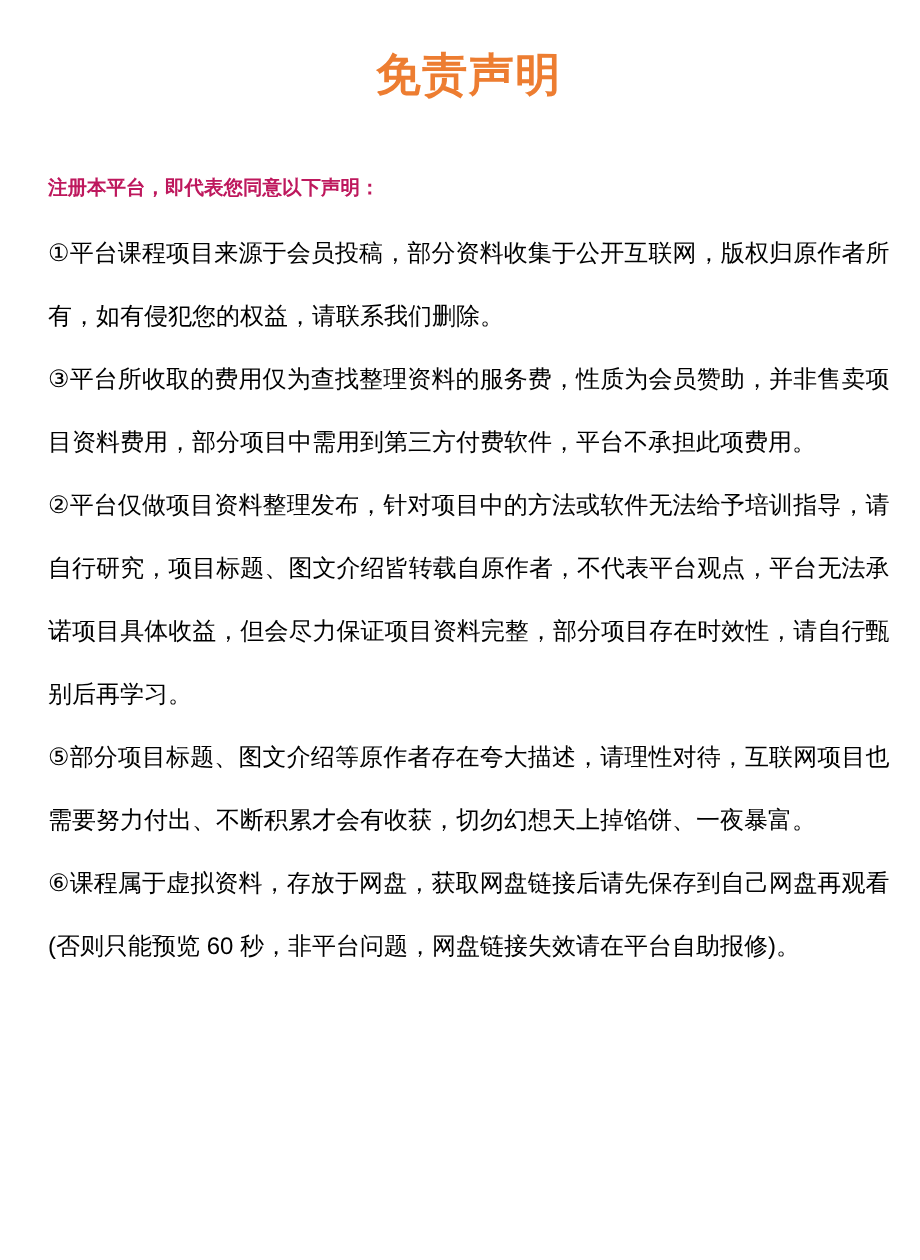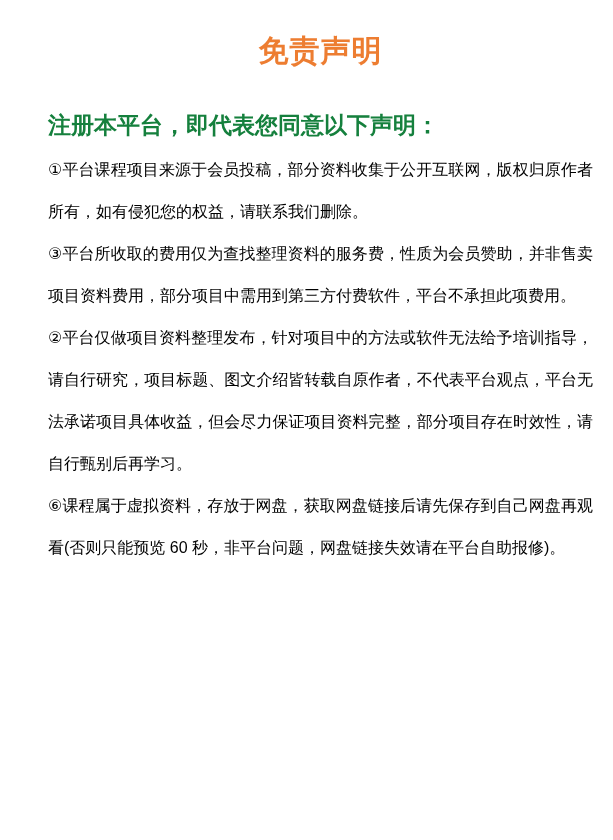--- a/index.html
+++ b/index.html
@@ -10,38 +10,38 @@
   body {
     width: 613px;
     height: 840px;
     overflow: hidden;
     font-family: "Liberation Sans", "DejaVu Sans", sans-serif;
   }
   .page {
     box-sizing: border-box;
     width: 613px;
     height: 840px;
-    padding: 28px 20px 0 48px;
+    padding: 28px 20px 0 32px;
     background: #ffffff;
   }
   .doc-title {
     margin: 5px 0 0 0;
     text-align: center;
     font-size: 30px;
     line-height: 36px;
     font-weight: bold;
     letter-spacing: 1px;
     color: #ED7D31;
   }
   .doc-intro {
     margin: 44px 0 0 0;
-    font-size: 23px;
+    font-size: 13px;
     line-height: 24px;
     font-weight: bold;
-    color: #15803d;
+    color: #be185d;
   }
   .doc-body {
     margin-top: 12px;
   }
   .doc-body p {
     margin: 0;
     font-size: 16px;
     line-height: 42px;
     color: #000000;
     text-align: justify;
@@ -53,15 +53,16 @@
 
 <div class="page">
   <h1 class="doc-title">免责声明</h1>
 
   <p class="doc-intro">注册本平台，即代表您同意以下声明：</p>
 
   <div class="doc-body">
     <p>①平台课程项目来源于会员投稿，部分资料收集于公开互联网，版权归原作者所有，如有侵犯您的权益，请联系我们删除。</p>
     <p>③平台所收取的费用仅为查找整理资料的服务费，性质为会员赞助，并非售卖项目资料费用，部分项目中需用到第三方付费软件，平台不承担此项费用。</p>
     <p>②平台仅做项目资料整理发布，针对项目中的方法或软件无法给予培训指导，请自行研究，项目标题、图文介绍皆转载自原作者，不代表平台观点，平台无法承诺项目具体收益，但会尽力保证项目资料完整，部分项目存在时效性，请自行甄别后再学习。</p>
+    <p>⑤部分项目标题、图文介绍等原作者存在夸大描述，请理性对待，互联网项目也需要努力付出、不断积累才会有收获，切勿幻想天上掉馅饼、一夜暴富。</p>
     <p>⑥课程属于虚拟资料，存放于网盘，获取网盘链接后请先保存到自己网盘再观看(否则只能预览 60 秒，非平台问题，网盘链接失效请在平台自助报修)。</p>
   </div>
 </div>
 
 </body></html>

